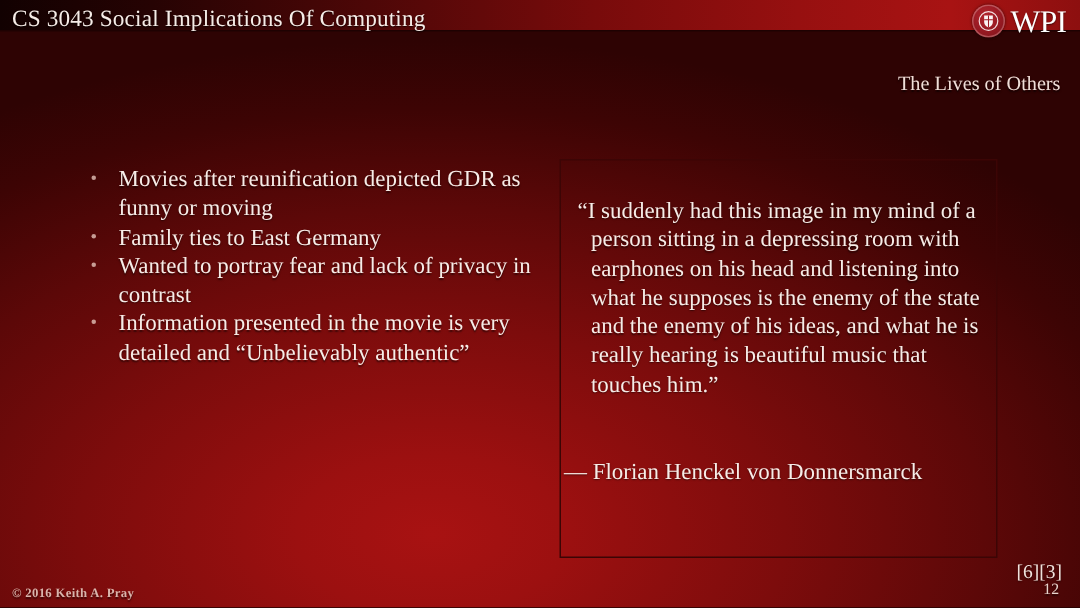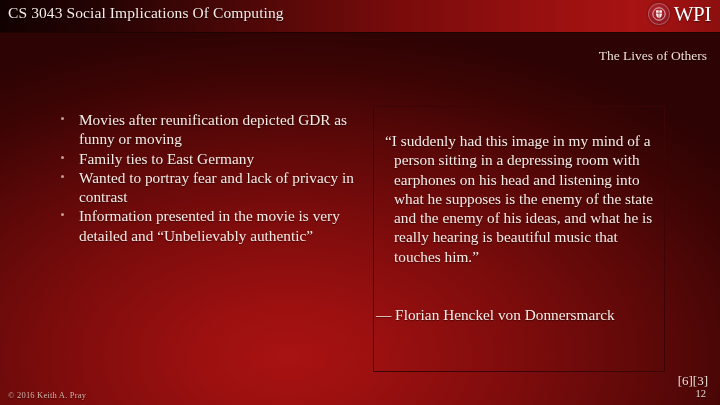--- a/index.html
+++ b/index.html
@@ -17,21 +17,21 @@
       radial-gradient(ellipse 560px 330px at 40% 88%, #a81212 0%, #9c1010 16%, #7d0c0c 42%, #5c0808 66%, #3d0404 86%, #2e0303 100%);
     font-family: "Liberation Serif", "DejaVu Serif", serif;
     color: #f3e6e0;
     -webkit-font-smoothing: antialiased;
   }
 
   
   #header-bar {
     position: absolute;
     left: 0; top: 0;
-    width: 720px; height: 32px;
+    width: 720px; height: 20px;
     background-image: linear-gradient(to right,
         #120101 0%, #260303 14%, #4d0707 34%, #780b0b 55%,
         #971010 74%, #a81313 88%, #8d0f0f 100%);
     box-shadow: 0 1px 0 rgba(0,0,0,0.35);
   }
   #header-title {
     position: absolute;
     left: 8px; top: 4px;
     font-size: 15.5px;
     letter-spacing: 0.1px;
@@ -147,21 +147,21 @@
     padding-left: 9px;
     color: #f7ece7;
     text-shadow: 0 1px 1px rgba(0,0,0,0.5);
   }
 
   
   #copyright {
     position: absolute;
     left: 8px; bottom: 5px;
     font-size: 8.5px;
-    font-weight: normal;
+    font-weight: bold;
     color: #d9b4ab;
     letter-spacing: 0.2px;
     text-shadow: 0 1px 1px rgba(0,0,0,0.5);
   }
   #citation {
     position: absolute;
     right: 12px; top: 373px;
     font-size: 13px;
     color: #f1e2dc;
     text-shadow: 0 1px 1px rgba(0,0,0,0.5);

